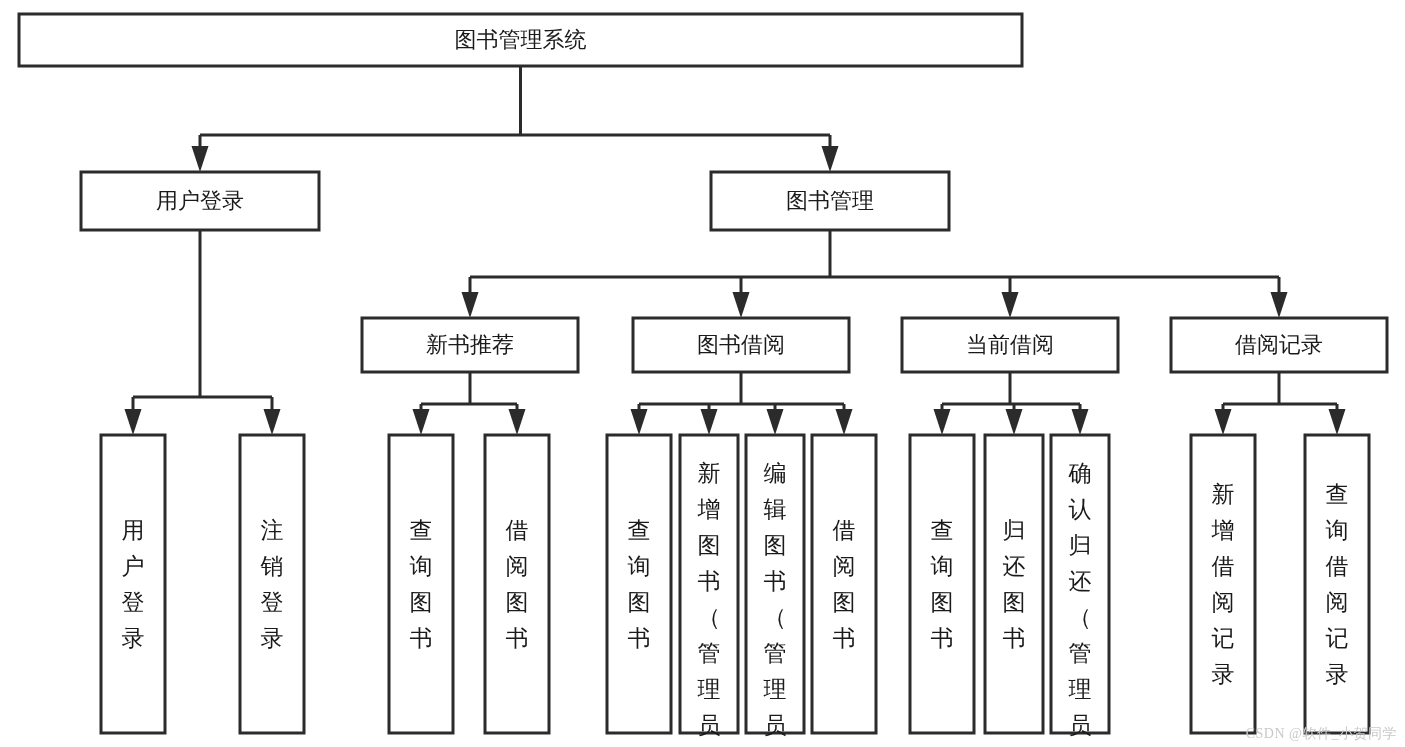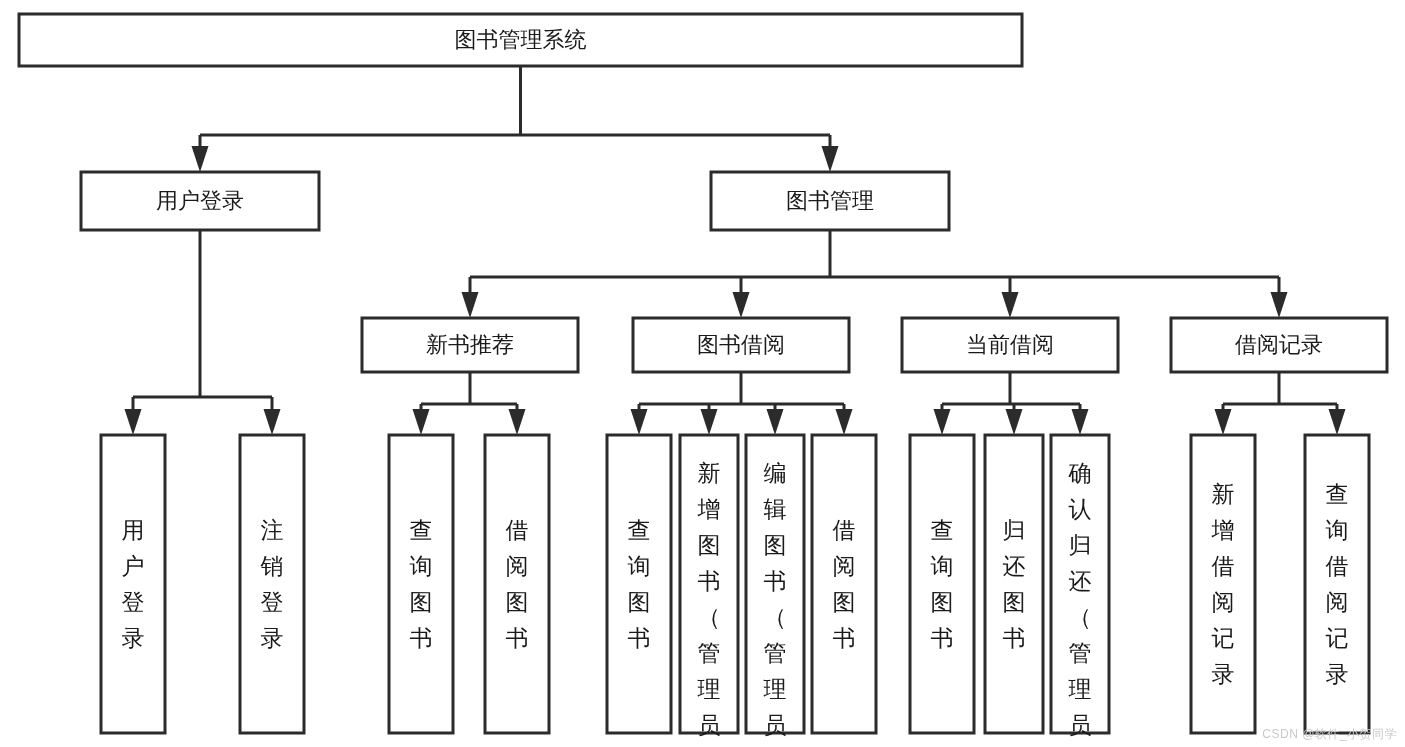--- a/index.html
+++ b/index.html
@@ -45,22 +45,22 @@
   }
   .node-label-v {
     font-family: "DejaVu Sans", "Liberation Sans", sans-serif;
     font-size: 23px;
     fill: #1a1a1a;
   }
   .watermark-text {
     position: absolute;
     right: 8px;
     bottom: 4px;
-    font-family: Liberation Sans, sans-serif;
-    font-size: 12px;
+    font-family: Liberation Serif, serif;
+    font-size: 14px;
     color: #c9c9c9;
     white-space: nowrap;
     letter-spacing: 0.5px;
     user-select: none;
   }
 </style>
 </head>
 <body>
 
 <div id="diagram-root">

